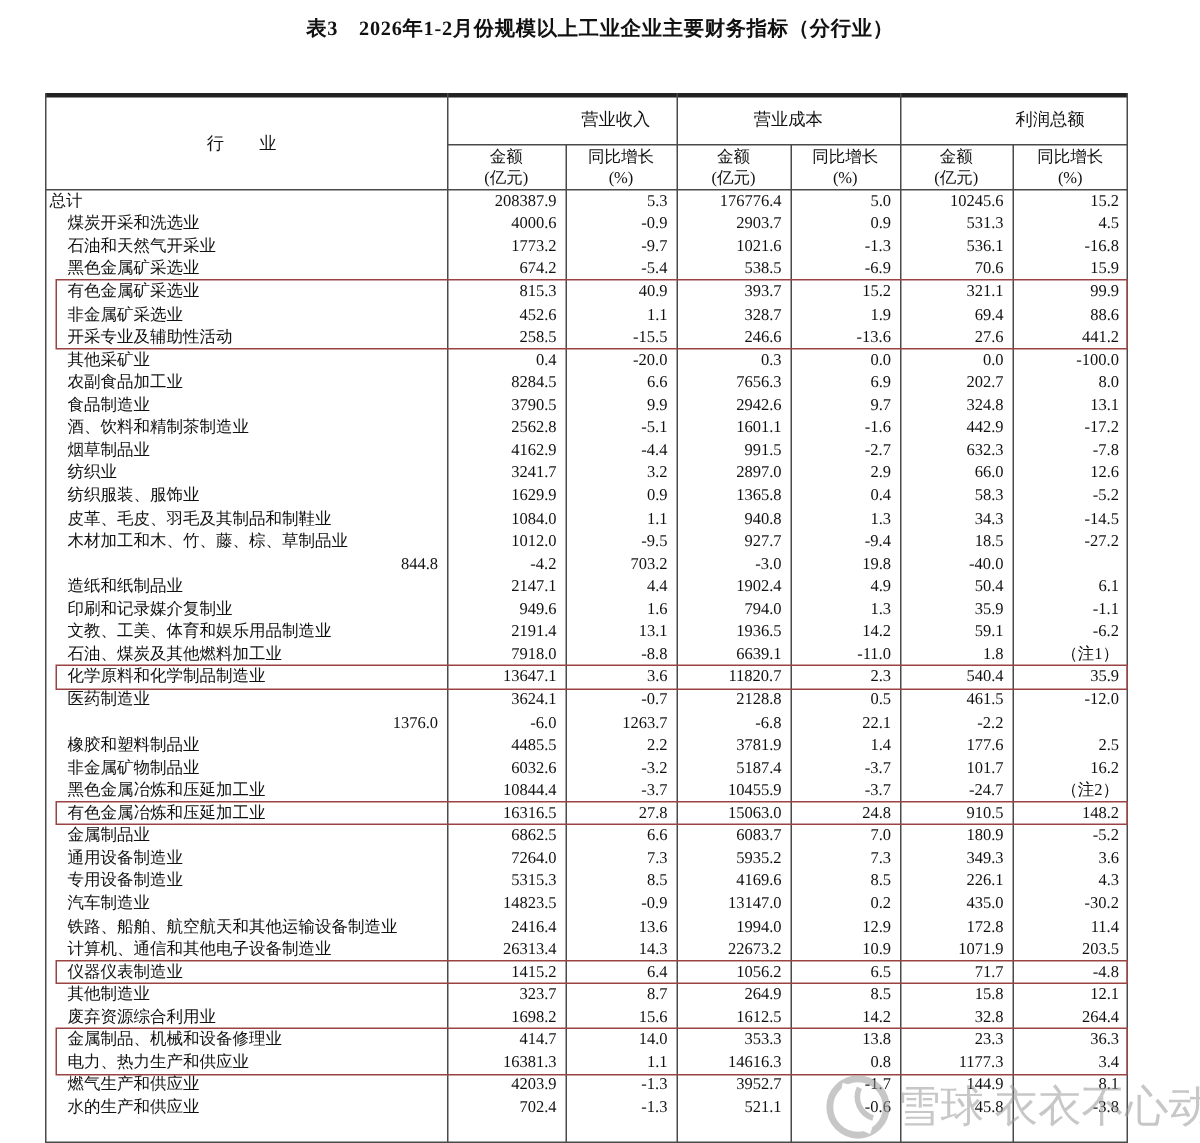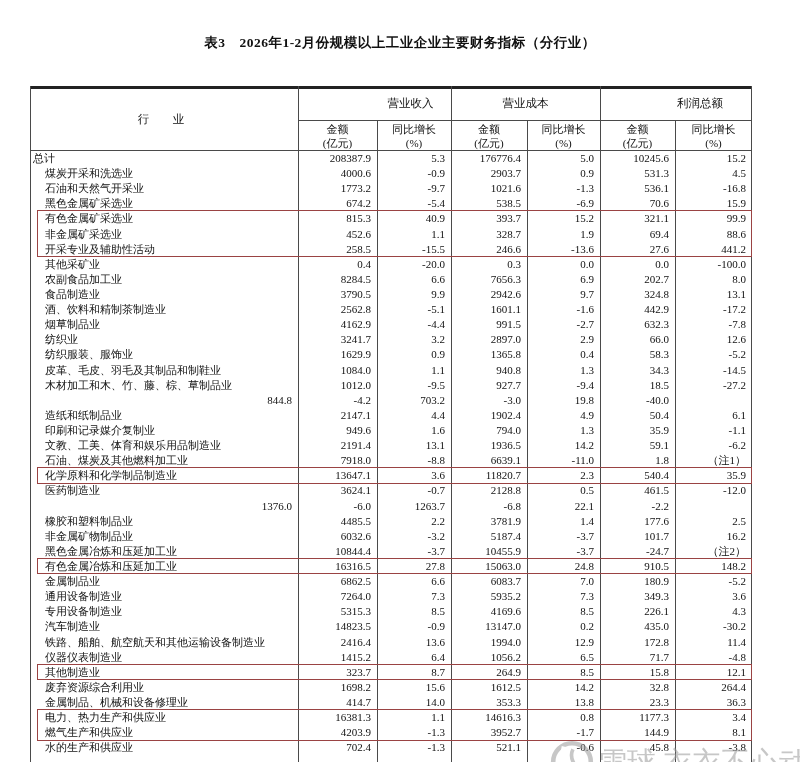--- a/index.html
+++ b/index.html
@@ -2,21 +2,21 @@
 <html><head>
 <meta charset="utf-8">
 <style>
   html,body{margin:0;padding:0;}
   body{
     width:800px;height:762px;position:relative;overflow:hidden;
     background:#ffffff;
     font-family:"Liberation Serif","DejaVu Serif",serif;
     color:#111;
   }
-  .page{position:absolute;inset:0;margin-top:24px;}
+  .page{position:absolute;inset:0;}
   .title{
     position:absolute;top:10px;left:0;width:800px;height:18px;
     text-align:center;font-size:13.5px;font-weight:bold;letter-spacing:.5px;
   }
   .tbl{position:absolute;left:30px;top:62px;width:722px;height:700px;}
   .line{position:absolute;background:#4a4a4a;}
   .thick{height:2.5px;background:#222;}
   
   .hcell{
     position:absolute;display:flex;align-items:center;justify-content:center;
@@ -393,20 +393,29 @@
           <div class="cell num">-30.2</div>
         </div>
         <div class="trow">
           <div class="cell name">铁路、船舶、航空航天和其他运输设备制造业</div>
           <div class="cell num">2416.4</div>
           <div class="cell num">13.6</div>
           <div class="cell num">1994.0</div>
           <div class="cell num">12.9</div>
           <div class="cell num">172.8</div>
           <div class="cell num">11.4</div>
+        </div>
+        <div class="trow">
+          <div class="cell name">计算机、通信和其他电子设备制造业</div>
+          <div class="cell num">26313.4</div>
+          <div class="cell num">14.3</div>
+          <div class="cell num">22673.2</div>
+          <div class="cell num">10.9</div>
+          <div class="cell num">1071.9</div>
+          <div class="cell num">203.5</div>
         </div>
         <div class="trow">
           <div class="cell name">仪器仪表制造业</div>
           <div class="cell num">1415.2</div>
           <div class="cell num">6.4</div>
           <div class="cell num">1056.2</div>
           <div class="cell num">6.5</div>
           <div class="cell num">71.7</div>
           <div class="cell num">-4.8</div>
         </div>

